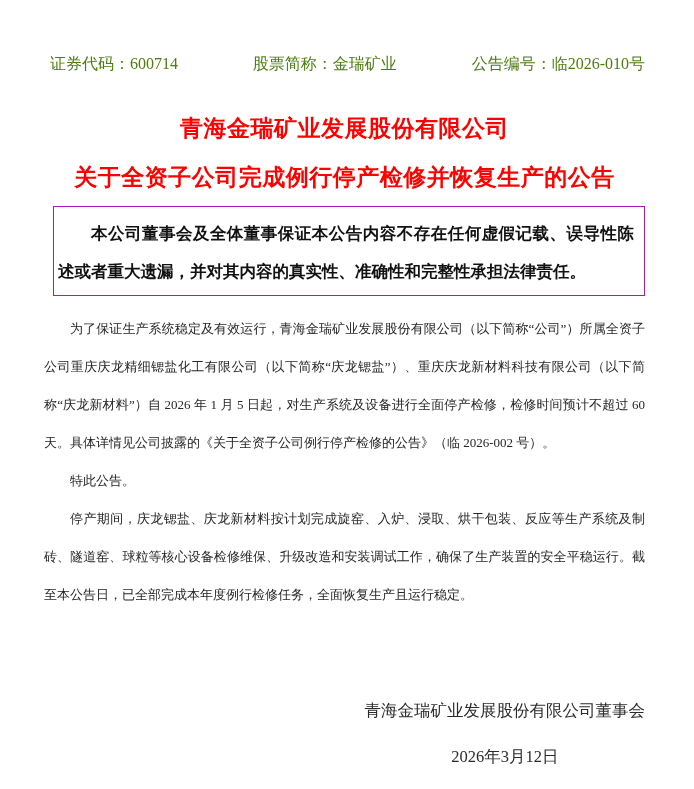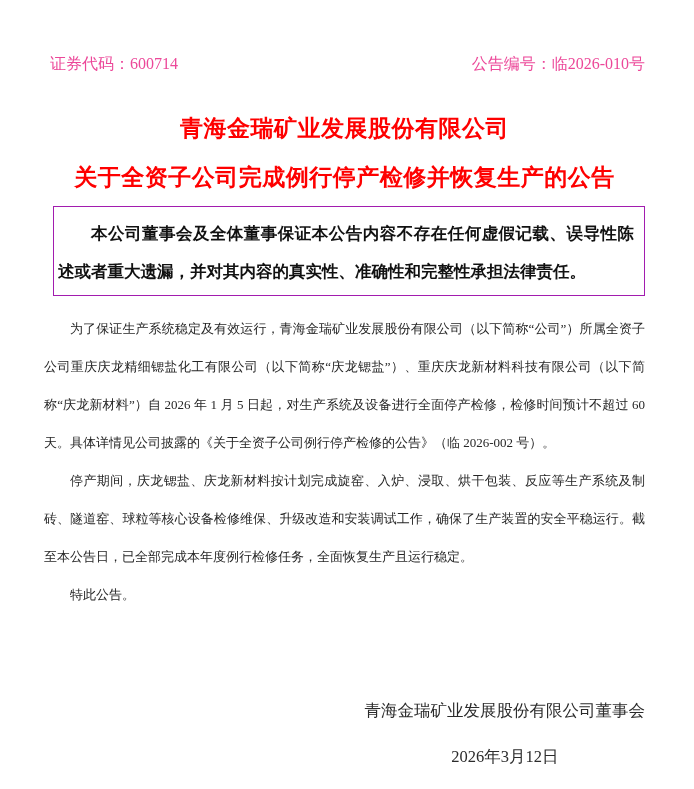--- a/index.html
+++ b/index.html
@@ -17,21 +17,21 @@
     overflow: hidden;
     font-family: "Liberation Serif", "DejaVu Serif", serif;
     color: #262626;
   }
   .doc-header {
     display: flex;
     justify-content: space-between;
     align-items: baseline;
     font-size: 16px;
     line-height: 19px;
-    color: #ec4899;
+    color: #4d7c0f;
     padding-left: 6px;
     gap: 26px;
   }
   .doc-header span {
     white-space: nowrap;
   }
   .title {
     text-align: center;
     font-family: "DejaVu Sans", "Liberation Sans", sans-serif;
     font-weight: bold;
@@ -87,34 +87,35 @@
     white-space: nowrap;
   }
 </style>
 </head>
 <body>
 
 <div class="page">
 
   <div class="doc-header">
     <span>证券代码：600714</span>
+    <span>股票简称：金瑞矿业</span>
     <span>公告编号：临2026-010号</span>
   </div>
 
   <h1 class="title title-1">青海金瑞矿业发展股份有限公司</h1>
   <h2 class="title title-2">关于全资子公司完成例行停产检修并恢复生产的公告</h2>
 
   <div class="statement-box">
     <p>本公司董事会及全体董事保证本公告内容不存在任何虚假记载、误导性陈述或者重大遗漏，并对其内容的真实性、准确性和完整性承担法律责任。</p>
   </div>
 
   <div class="doc-body">
     <p>为了保证生产系统稳定及有效运行，青海金瑞矿业发展股份有限公司（以下简称“公司”）所属全资子公司重庆庆龙精细锶盐化工有限公司（以下简称“庆龙锶盐”）、重庆庆龙新材料科技有限公司（以下简称“庆龙新材料”）自 2026 年 1 月 5 日起，对生产系统及设备进行全面停产检修，检修时间预计不超过 60 天。具体详情见公司披露的《关于全资子公司例行停产检修的公告》（临 2026-002 号）。</p>
+    <p>特此公告。</p>
     <p>停产期间，庆龙锶盐、庆龙新材料按计划完成旋窑、入炉、浸取、烘干包装、反应等生产系统及制砖、隧道窑、球粒等核心设备检修维保、升级改造和安装调试工作，确保了生产装置的安全平稳运行。截至本公告日，已全部完成本年度例行检修任务，全面恢复生产且运行稳定。</p>
-    <p>特此公告。</p>
   </div>
 
   <div class="signature-block">
     <div class="signature-line">青海金瑞矿业发展股份有限公司董事会</div>
     <div class="date-line">2026年3月12日</div>
   </div>
 
 </div>
 
 </body></html>

